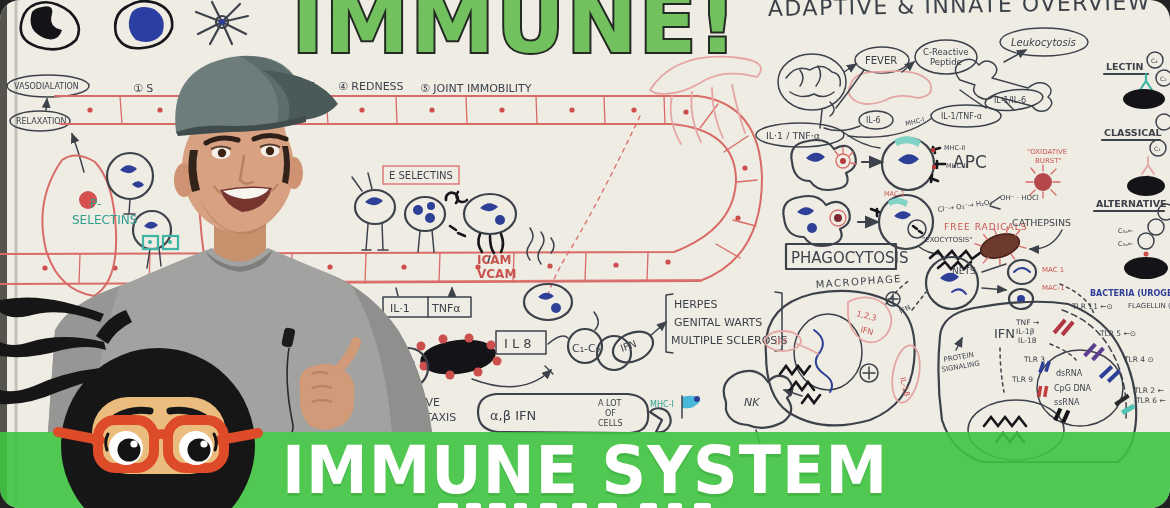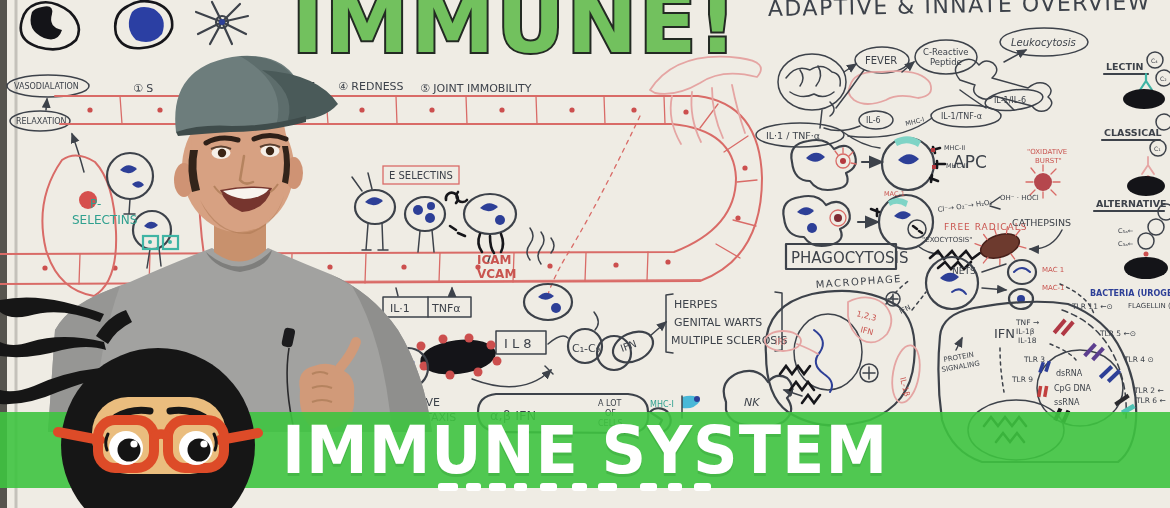--- a/index.html
+++ b/index.html
@@ -1,32 +1,32 @@
 <!DOCTYPE html>
 <html><head>
 <meta charset="utf-8">
 <style>
   html,body{margin:0;padding:0;background:#222;}
-  .stage{position:relative;width:1170px;height:508px;overflow:hidden;background:#efece4;font-family:"DejaVu Sans",sans-serif;}
+  .stage{position:relative;width:1170px;height:508px;overflow:hidden;background:#efece4;font-family:"DejaVu Sans",sans-serif;border-radius:20px;}
   .stage svg{position:absolute;left:0;top:0;}
   
   .t{font-family:"DejaVu Sans",sans-serif;fill:#3d424a;}
   .tr{fill:#c9544f;}
   .tteal{fill:#2fa08f;}
   .tpink{fill:#db8886;}
   .tblue{fill:#2d3f97;}
   .ink{stroke:#3d424a;fill:none;stroke-width:1.5;stroke-linecap:round;stroke-linejoin:round;}
   .ink2{stroke:#3d424a;fill:none;stroke-width:2.2;stroke-linecap:round;stroke-linejoin:round;}
   .blk{stroke:#16161a;fill:none;stroke-width:2.6;stroke-linecap:round;}
   .red{stroke:#d96b67;fill:none;stroke-width:2;stroke-linecap:round;stroke-linejoin:round;}
   .redthin{stroke:#d96b67;fill:none;stroke-width:1.3;stroke-linecap:round;}
   .pink{stroke:#e5a5a3;fill:none;stroke-width:1.8;stroke-linecap:round;stroke-linejoin:round;}
   .teal{stroke:#3fb4a4;fill:none;stroke-width:2.2;stroke-linecap:round;}
   .blue{stroke:#2d3f97;fill:none;stroke-width:2;stroke-linecap:round;}
-  .banner{position:absolute;left:0;top:412px;width:1170px;height:76px;background:rgba(62,196,64,0.90);z-index:30;}
+  .banner{position:absolute;left:0;top:432px;width:1170px;height:76px;background:rgba(62,196,64,0.90);z-index:30;}
   .banner-text{position:absolute;left:0;right:0;top:2px;text-align:center;color:#ffffff;
     font-family:"DejaVu Sans",sans-serif;font-weight:800;font-size:62px;letter-spacing:1px;
     transform:scaleY(1.06);text-shadow:0 3px 0 rgba(20,110,30,.18);white-space:nowrap;}
   .ltop{position:absolute;bottom:-3px;height:8px;background:#fff;border-radius:3px;}
   .ninja{z-index:40;}
 </style>
 </head>
 <body>
 
 <div class="stage">

